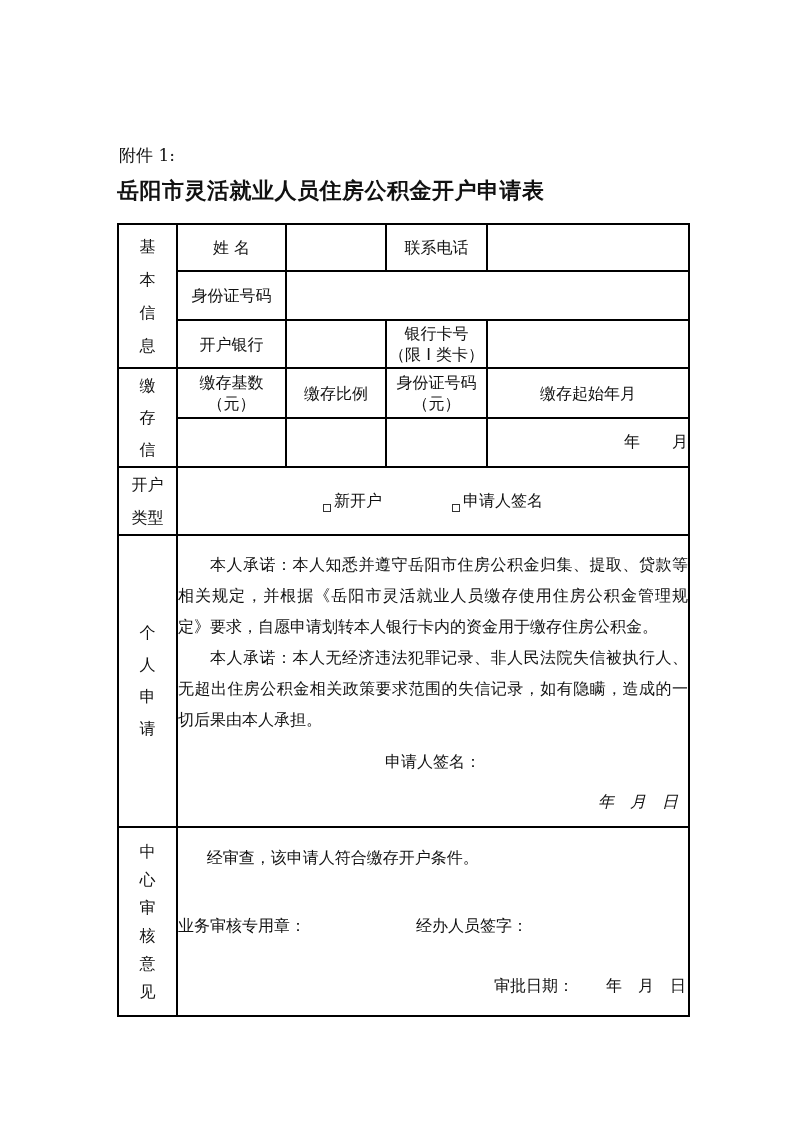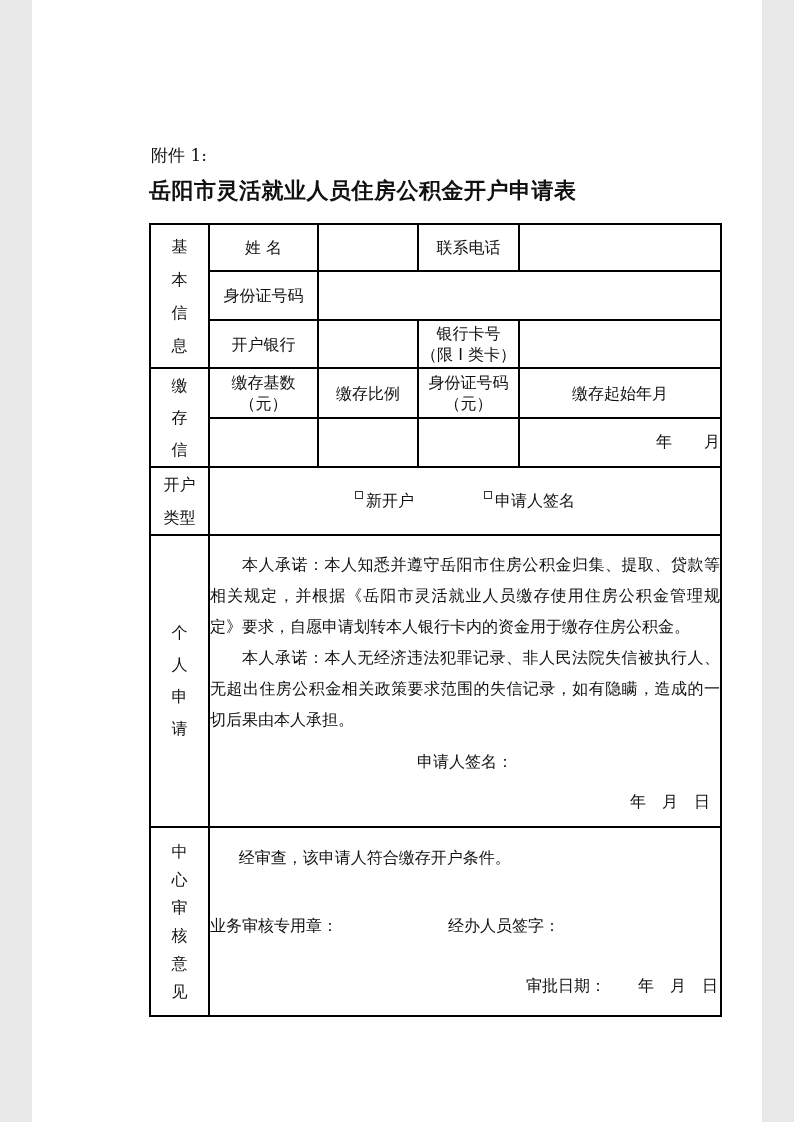--- a/index.html
+++ b/index.html
@@ -1,19 +1,19 @@
 <!DOCTYPE html>
 <html><head>
 <meta charset="utf-8">
 <style>
   * { box-sizing: border-box; }
   html, body { margin: 0; padding: 0; background: #e8e8e8; }
   .page {
     position: relative;
-    width: 730px;
+    width: 794px;
     height: 1122px;
     margin: 0 auto;
     background: #ffffff;
     color: #000;
     font-family: "DejaVu Sans", "Liberation Sans", sans-serif;
     overflow: hidden;
   }
   .attachment {
     position: absolute;
     left: 119px;
@@ -69,40 +69,40 @@
     text-align: right;
     padding-right: 13px;
   }
   
   .account-options {
     display: flex;
     justify-content: center;
     align-items: center;
     gap: 70px;
   }
-  .chk-item { display: flex; align-items: flex-start; font-family: Liberation Mono, monospace; }
+  .chk-item { display: flex; align-items: flex-end; font-family: Liberation Mono, monospace; }
   .chk-box {
     display: inline-block;
     width: 8px;
     height: 8px;
     border: 1.5px solid #333;
     margin-right: 3px;
     flex: 0 0 auto;
   }
   
   td.app-cell { vertical-align: top; padding: 9px 8px 0 8px; }
   .commit {
     margin: 0;
     line-height: 31px;
     text-indent: 2em;
     text-align: justify;
     word-break: break-all;
   }
   .sig-line { text-align: center; margin-top: 15px; line-height: 24px; }
-  .date-line { text-align: right; padding-right: 10px; margin-top: 16px; line-height: 24px; }
+  .date-line { text-align: right; padding-right: 10px; margin-top: 16px; line-height: 24px; font-style: italic; }
   
   td.review-cell { vertical-align: top; padding: 24px 12px 12px 8px; }
   .review-statement { text-indent: 1.8em; line-height: 22px; }
   .review-signs { display: flex; margin-top: 46px; line-height: 22px; }
   .review-signs .handler { margin-left: 110px; }
   .review-approval { text-align: right; margin-top: 38px; padding-right: 2px; line-height: 22px; padding-left: 40px; }
 </style>
 </head>
 <body>
 

